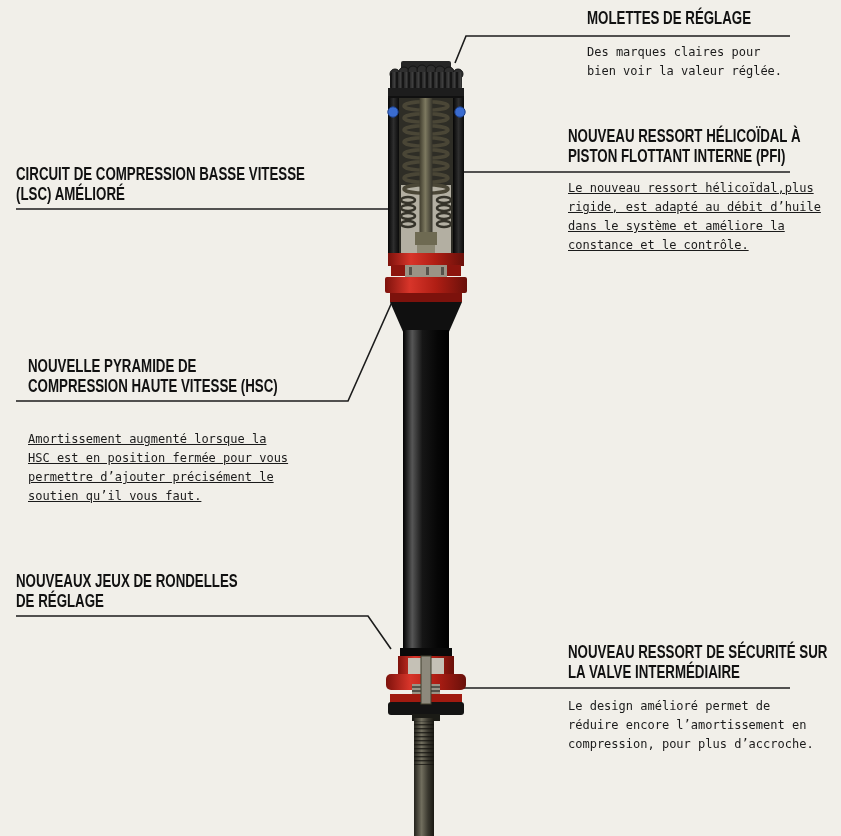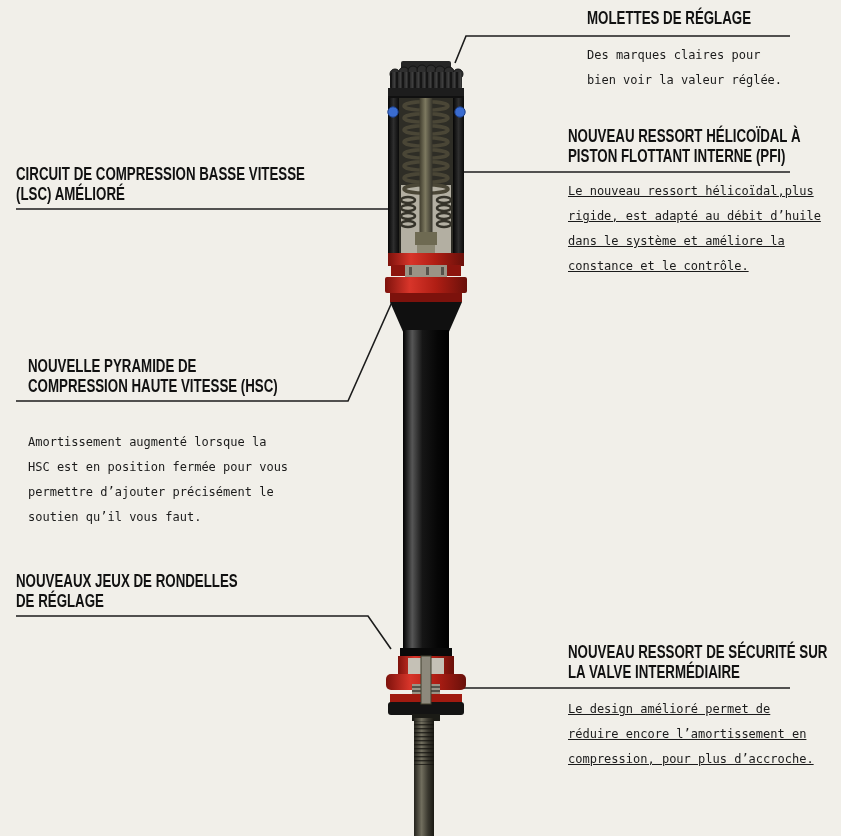--- a/index.html
+++ b/index.html
@@ -18,32 +18,32 @@
     color:#111111;
     text-transform:uppercase;
     white-space:pre-line;
     width:max-content;
     transform:scaleX(0.70);
     transform-origin:0 0;
     letter-spacing:0;
   }
   .callout p{
     margin:0;
-    font-size:12px;line-height:25px;
+    font-size:12px;line-height:19px;
     color:#1b1b1b;
     white-space:pre-line;
     width:max-content;
   }
   
   #c-l1{left:16px;top:164px;} #c-l1 p{margin-top:30px;}
-  #c-l2{left:28px;top:356px;} #c-l2 p{margin-top:34px;}
+  #c-l2{left:28px;top:356px;} #c-l2 p{margin-top:34px;text-decoration:underline;}
   #c-l3{left:16px;top:571px;} #c-l3 p{margin-top:14px;}
   #c-r1{left:568px;top:8px;margin-left:19px;}   #c-r1 p{margin-top:15px;}
   #c-r2{left:568px;top:126px;} #c-r2 p{margin-top:13px;text-decoration:underline;}
-  #c-r3{left:568px;top:642px;} #c-r3 p{margin-top:15px;text-decoration:underline;}
+  #c-r3{left:568px;top:642px;} #c-r3 p{margin-top:15px;}
 </style>
 </head>
 <body>
 
 <svg id="scene" viewBox="0 0 841 836" aria-hidden="true">
   <defs>
     <linearGradient id="tubeG" x1="0" y1="0" x2="1" y2="0">
       <stop offset="0" stop-color="#000000"></stop>
       <stop offset="0.20" stop-color="#565656"></stop>
       <stop offset="0.42" stop-color="#161616"></stop>

